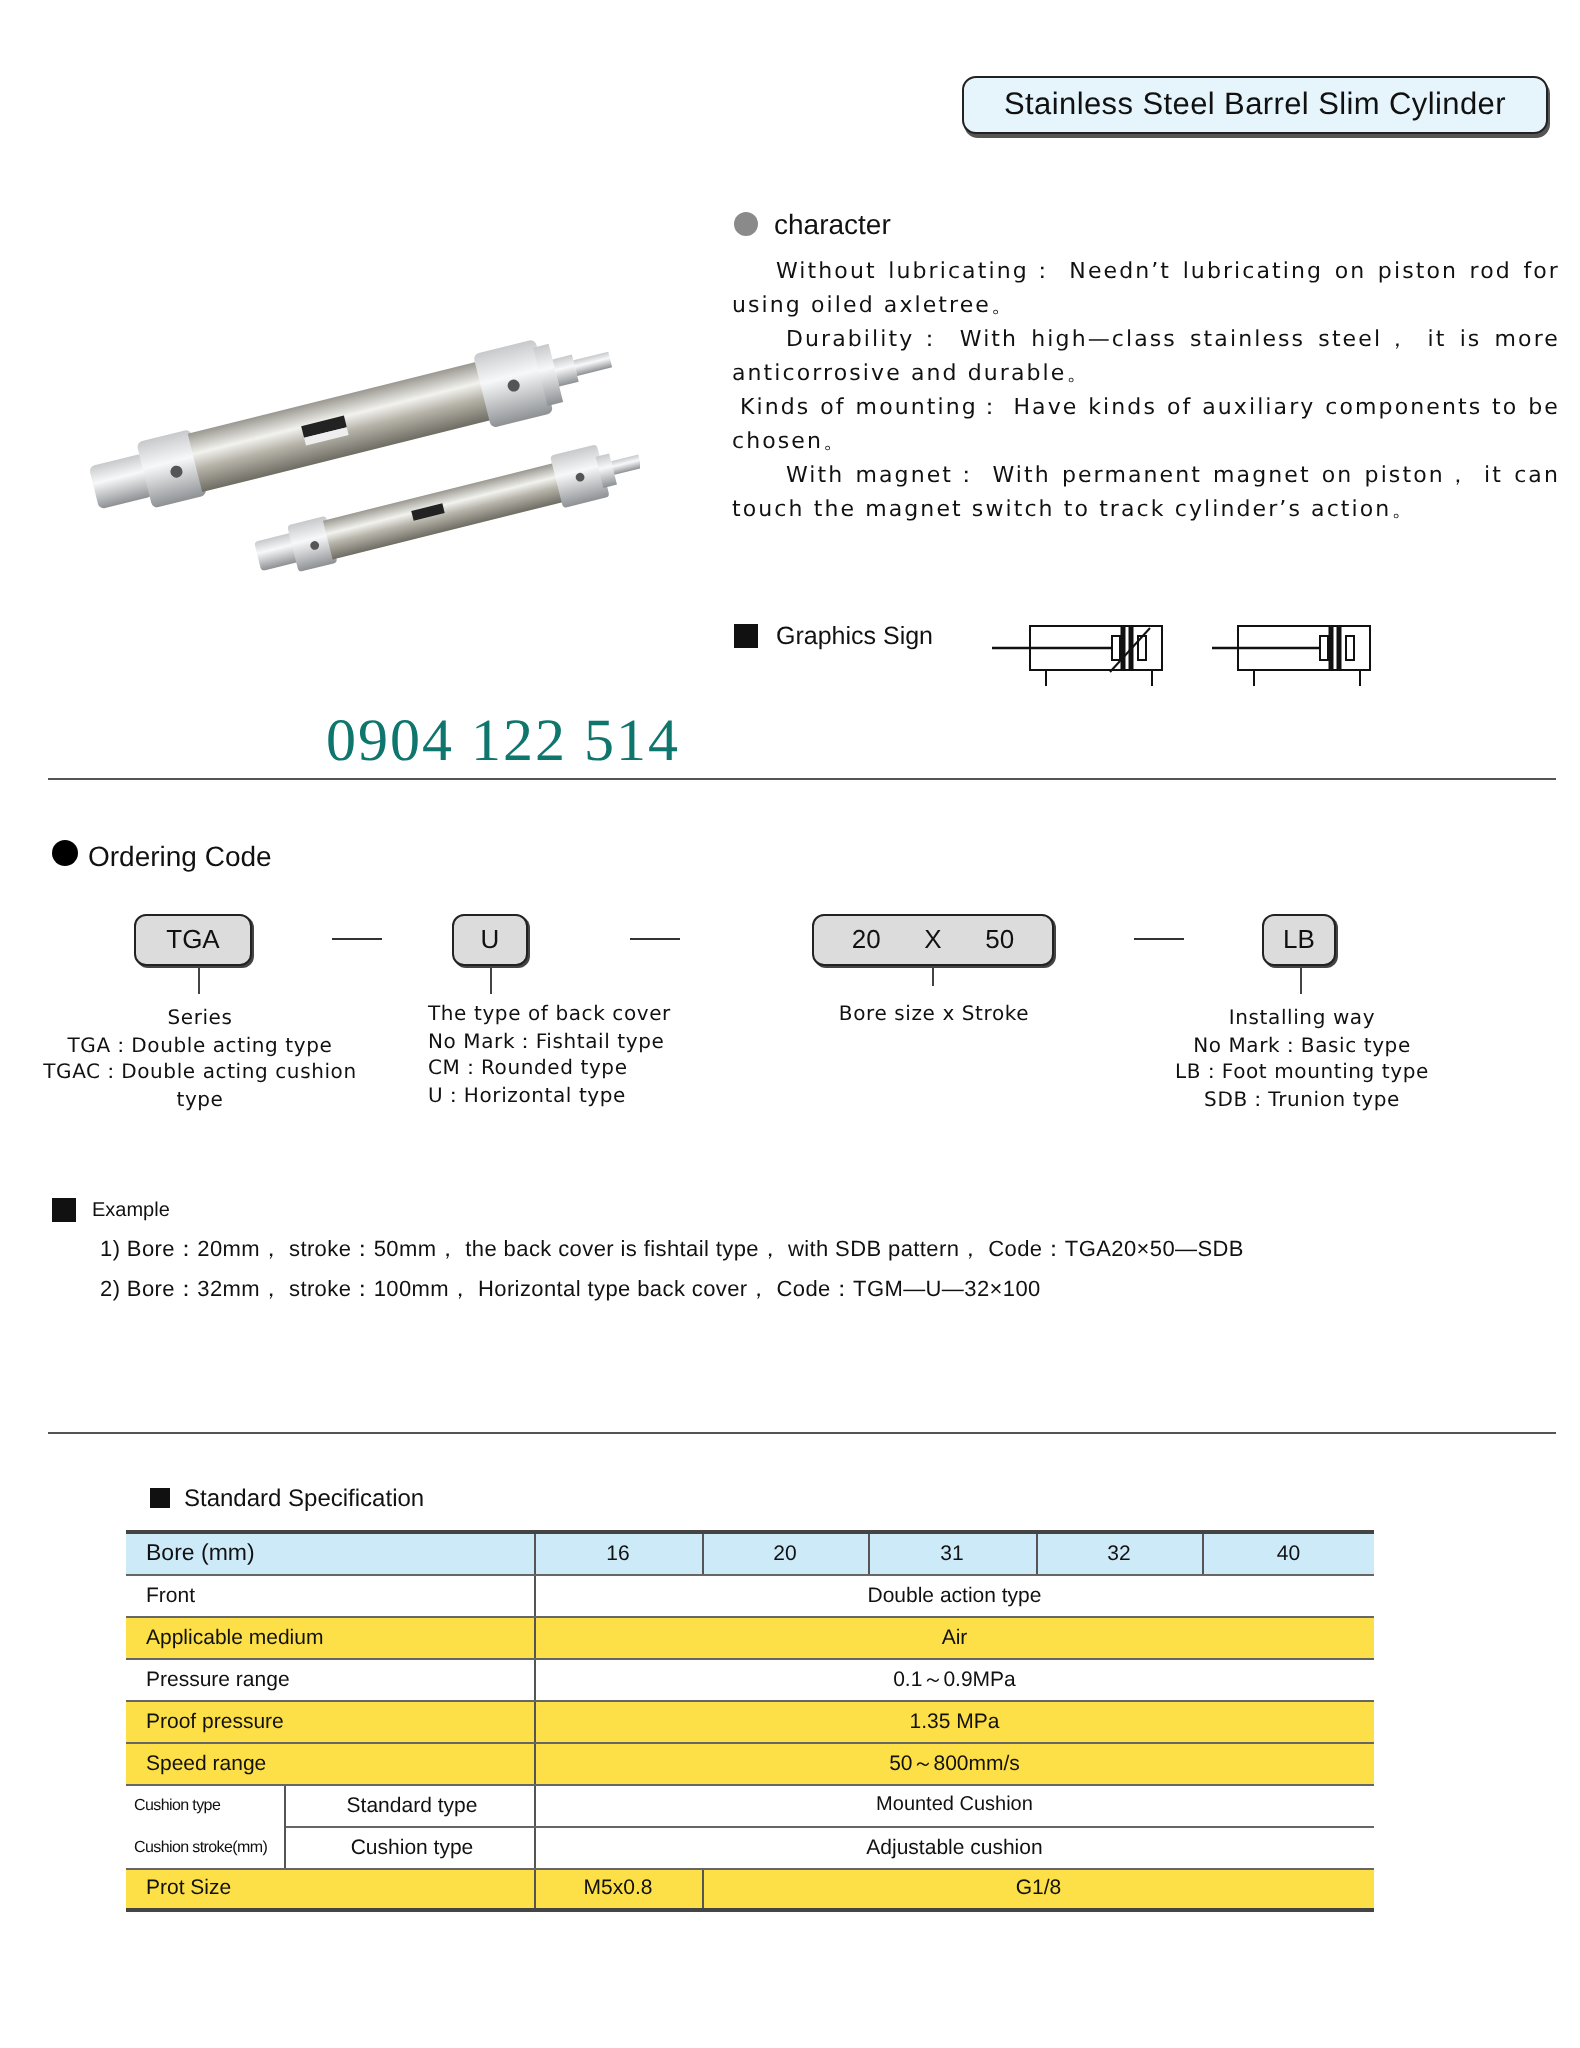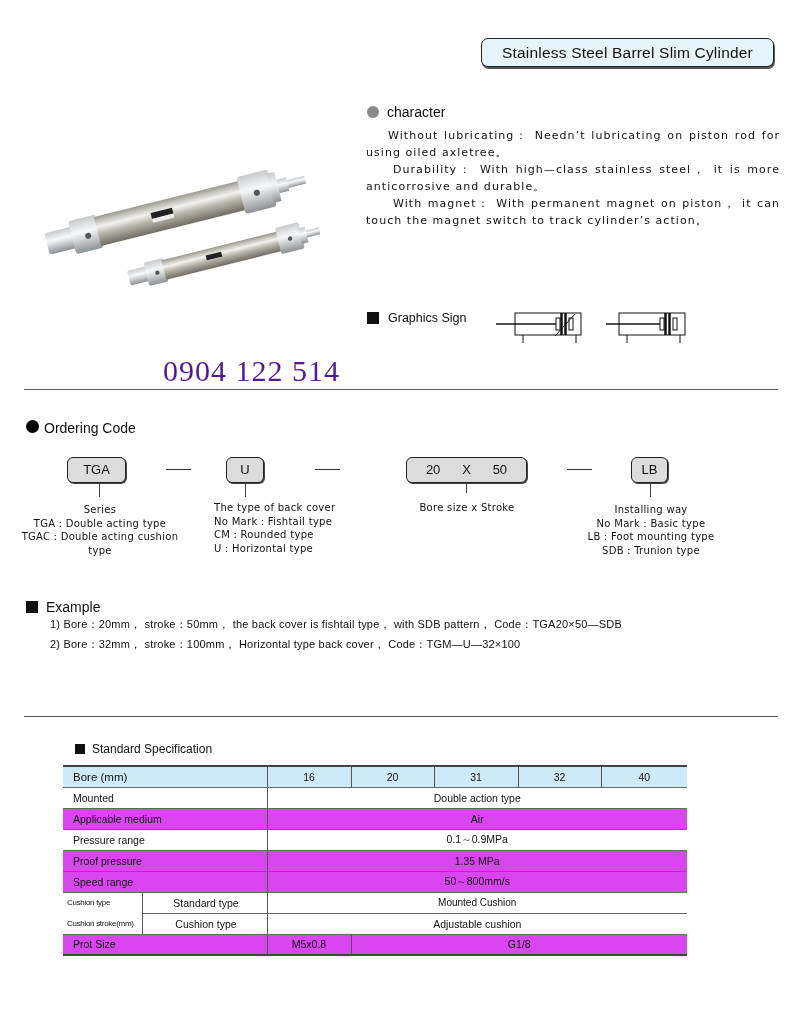--- a/index.html
+++ b/index.html
@@ -12,21 +12,21 @@
     box-shadow: 1px 2px 0 #555;
     font-size: 15.5px; line-height: 27px; text-align: center; letter-spacing: 0.2px;
     font-family: "Liberation Sans", sans-serif;
   }
 
   
   .product { position: absolute; left: 30px; top: 130px; width: 290px; height: 160px; }
 
   .watermark {
     position: absolute; left: 163px; top: 354px;
-    font-family: "Liberation Serif", serif; font-size: 30px; color: #4c1d95; letter-spacing: 1px;
+    font-family: "Liberation Serif", serif; font-size: 30px; color: #0f766e; letter-spacing: 1px;
   }
 
   .character-head {
     position: absolute; left: 367px; top: 104px; font-size: 14px;
     font-family: "Liberation Sans", sans-serif; display: flex; align-items: center; gap: 8px;
   }
   .dot-grey { width: 12px; height: 12px; border-radius: 50%; background: #8a8a8a; display: inline-block; }
 
   .char-text {
     position: absolute; left: 366px; top: 127px; width: 414px;
@@ -59,41 +59,41 @@
     box-shadow: 1px 1px 0 #444; font-size: 13px; line-height: 23px; text-align: center;
     font-family: "Liberation Sans", sans-serif;
   }
   .dash { position: absolute; top: 469px; height: 1px; background: #333; width: 25px; }
   .vline { position: absolute; width: 1px; background: #444; height: 14px; top: 483px; }
 
   .oc-desc { position: absolute; font-size: 10px; line-height: 13.6px; letter-spacing: 0.3px; }
   .oc-desc.center { text-align: center; }
 
   .ex-head {
-    position: absolute; left: 26px; top: 599px; font-size: 14px;
+    position: absolute; left: 26px; top: 599px; font-size: 10px;
     display: flex; align-items: center; gap: 8px; font-family: "Liberation Sans", sans-serif;
   }
   .ex-line { position: absolute; left: 50px; font-size: 11px; letter-spacing: 0.2px; font-family: "Liberation Sans", sans-serif; text-align: right; }
 
   .spec-head {
     position: absolute; left: 65px; top: 742px; font-size: 12px;
     display: flex; align-items: center; gap: 7px; font-family: "Liberation Sans", sans-serif; padding-left: 10px;
   }
   .sq-sm { width: 10px; height: 10px; background: #111; display: inline-block; }
 
   table.spec {
     position: absolute; left: 63px; top: 765px; width: 624px;
     border-collapse: collapse; font-size: 10.5px; font-family: "Liberation Sans", sans-serif;
     border-top: 2px solid #444; border-bottom: 2px solid #444;
   }
   table.spec td { height: 21px; border-bottom: 1px solid #666; padding: 0 10px; }
   table.spec td.lbl { text-align: left; }
   table.spec td.val { text-align: center; border-left: 1px solid #555; }
   table.spec tr.blue td { background: #cdeaf8; }
-  table.spec tr.mint td { background: #d946ef; margin-top: 32px; }
+  table.spec tr.mint td { background: #fde047; margin-top: 32px; }
   table.spec tr.white td { background: #ffffff; }
   table.spec td.small { font-size: 8px; padding: 0 4px; letter-spacing: -0.3px; border-right: 1px solid #555; }
   table.spec tr.nob td { border-bottom: none; }
   table.spec td.sub { text-align: center; padding-left: 13px; }
 </style>
 </head>
 <body>
 
 <div class="title-box">Stainless Steel Barrel Slim Cylinder</div>
 
@@ -141,20 +141,21 @@
 
 <div class="watermark">0904 122 514</div>
 
 <div class="character-head">
   <span class="dot-grey"></span>
   <span>character</span>
 </div>
 <div class="char-text">
   <p>Without lubricating： Needn’t lubricating on piston rod for using oiled axletree。</p>
   <p class="i2">Durability： With high—class stainless steel， it is more anticorrosive and durable。</p>
+  <p class="i3">Kinds of mounting： Have kinds of auxiliary components to be chosen。</p>
   <p class="i2">With magnet： With permanent magnet on piston， it can touch the magnet switch to track cylinder’s action。</p>
 </div>
 
 <div class="gs-head">
   <span class="sq"></span>
   <span>Graphics Sign</span>
 </div>
 <svg class="gs-svg" width="200" height="36" viewBox="0 0 200 36">
   <g fill="none" stroke="#111" stroke-width="1">
     <rect x="19" y="3" width="66" height="22"></rect>
@@ -251,21 +252,21 @@
   <tbody>
       <tr class="blue">
     <td class="lbl" colspan="2" style="font-size:11.5px;">Bore (mm)</td>
     <td class="val">16</td>
     <td class="val">20</td>
     <td class="val">31</td>
     <td class="val">32</td>
     <td class="val">40</td>
   </tr>
   <tr class="white">
-    <td class="lbl" colspan="2">Mounted</td>
+    <td class="lbl" colspan="2">Front</td>
     <td class="val" colspan="5">Double action type</td>
   </tr>
   <tr class="mint">
     <td class="lbl" colspan="2">Applicable medium</td>
     <td class="val" colspan="5">Air</td>
   </tr>
   <tr class="white">
     <td class="lbl" colspan="2">Pressure range</td>
     <td class="val" colspan="5">0.1～0.9MPa</td>
   </tr>

